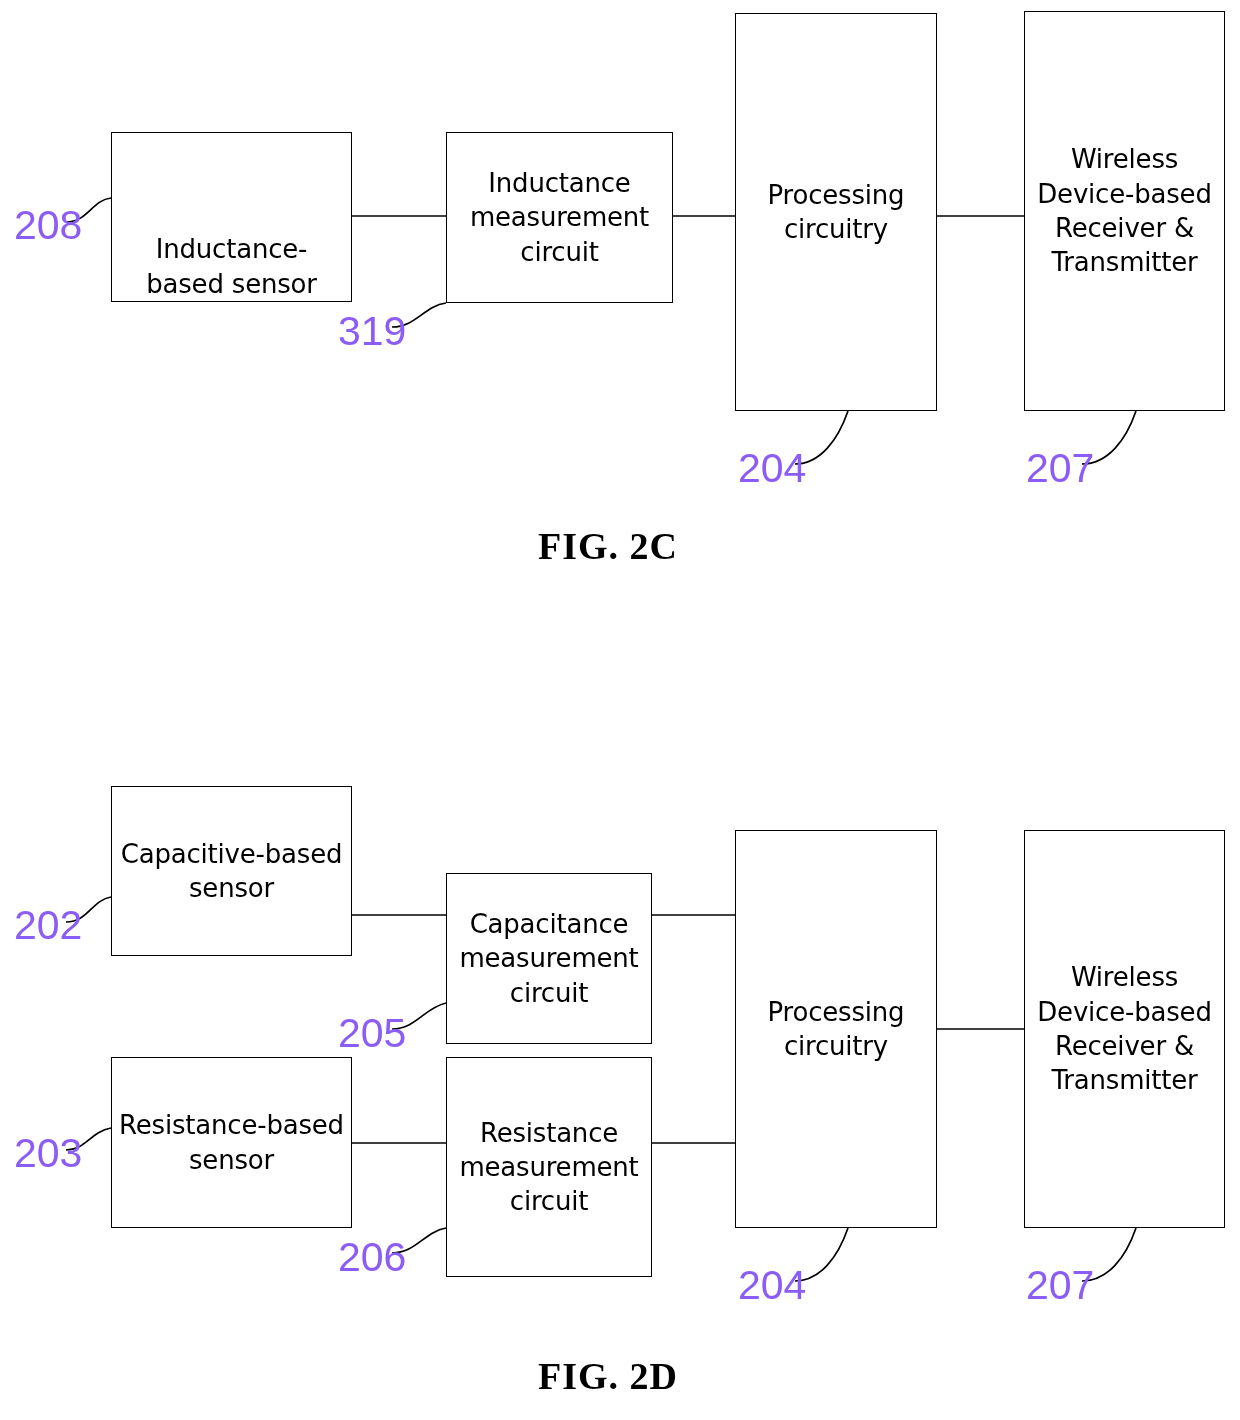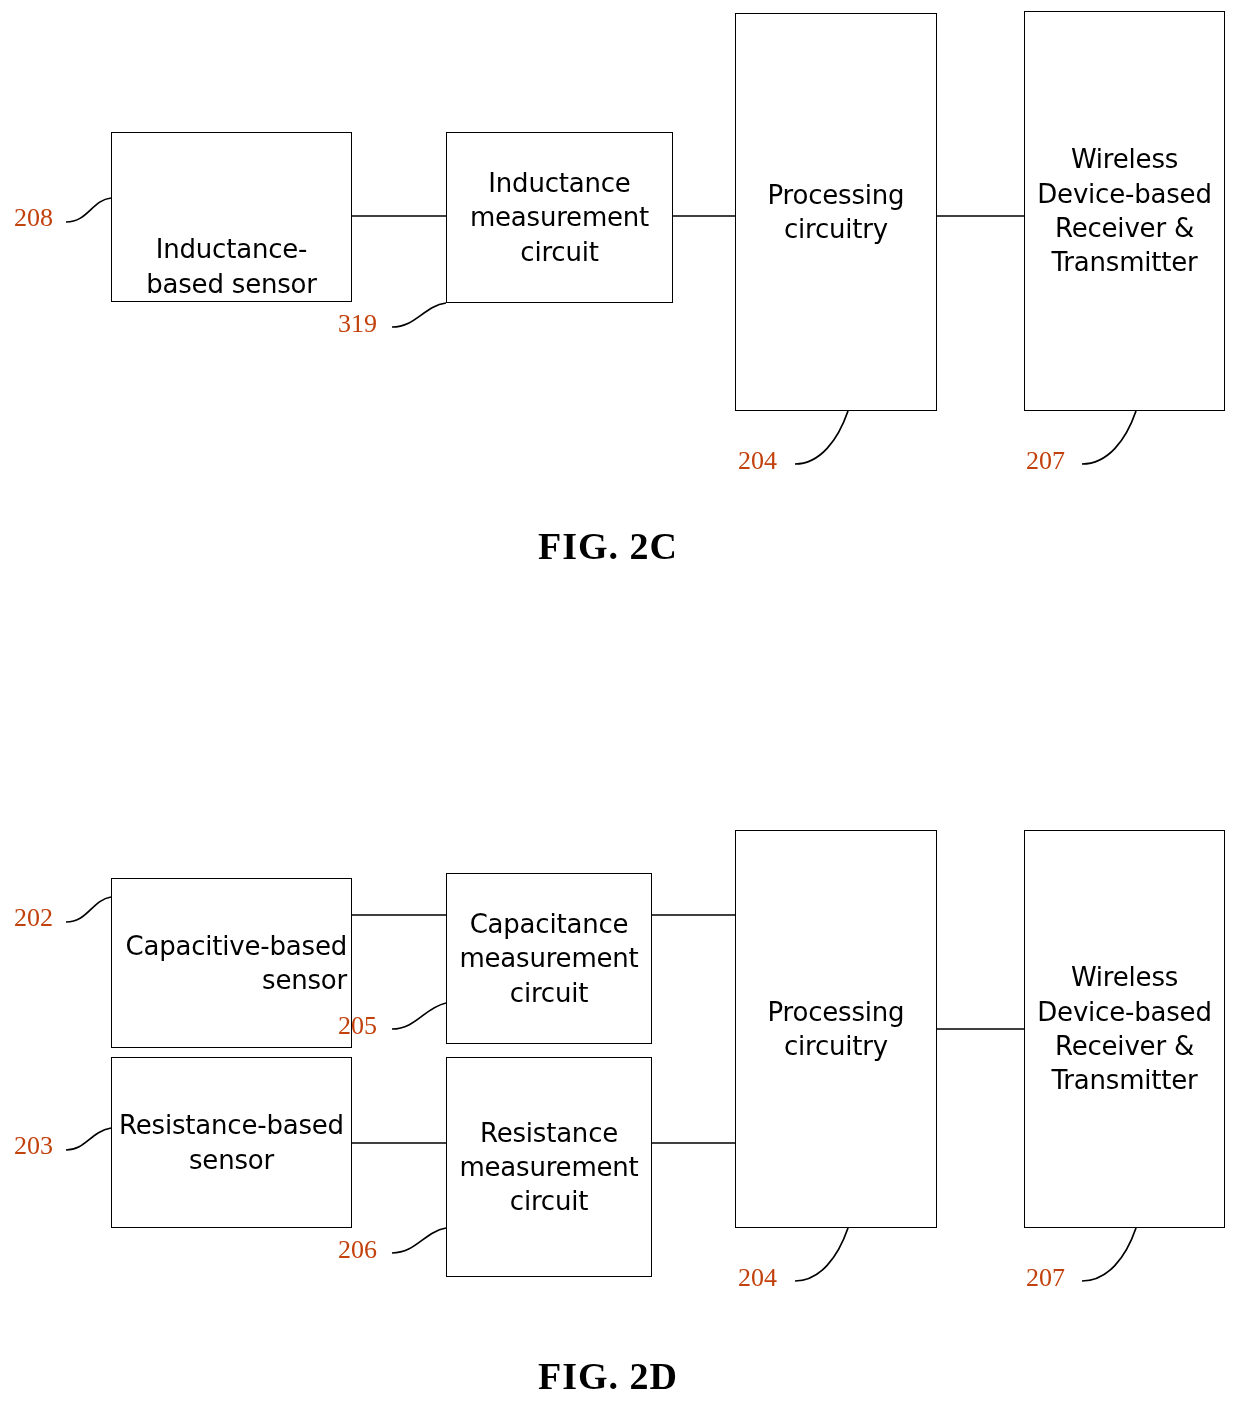--- a/index.html
+++ b/index.html
@@ -47,24 +47,24 @@
     font-size: 26px;
     line-height: 1.32;
     letter-spacing: -0.2px;
     color: #000000;
     white-space: pre-line;
     padding: 0 4px;
     box-sizing: border-box;
   }
   .ref-num {
     position: absolute;
-    font-family: Liberation Serif, serif;
-    font-size: 26px;
+    font-family: Liberation Sans, sans-serif;
+    font-size: 41px;
     line-height: 1;
-    color: #c2410c;
+    color: #8b5cf6;
     white-space: nowrap;
   }
   .fig-caption {
     position: absolute;
     font-family: "Liberation Serif", serif;
     font-weight: bold;
     font-size: 38px;
     letter-spacing: 1px;
     line-height: 1;
     color: #000000;
@@ -131,21 +131,21 @@
     <span class="ref-num" style="left:14px; top:205px;">208</span>
     <span class="ref-num" style="left:338px; top:311px;">319</span>
     <span class="ref-num" style="left:738px; top:448px;">204</span>
     <span class="ref-num" style="left:1026px; top:448px;">207</span>
 
     <span class="fig-caption" style="left:538px; top:527px;">FIG. 2C</span>
   </div>
 
   <div>
 
-    <div class="block" style="left:111px; top:878px; width:241px; height:170px;text-align:right;">
+    <div class="block" style="left:111px; top:786px; width:241px; height:170px;">
       <span class="block-label">Capacitive-based
 sensor</span>
     </div>
 
     <div class="block" style="left:446px; top:873px; width:206px; height:171px;">
       <span class="block-label">Capacitance
 measurement
 circuit</span>
     </div>
 

